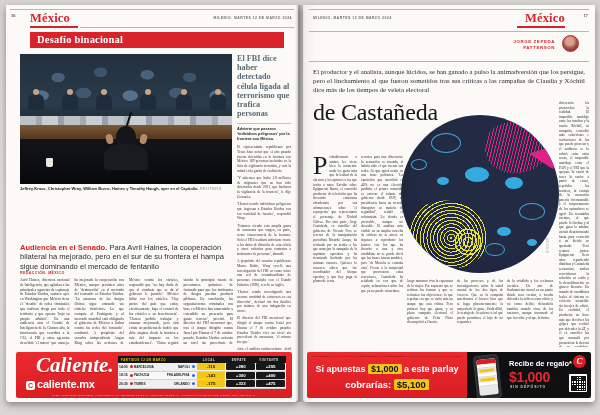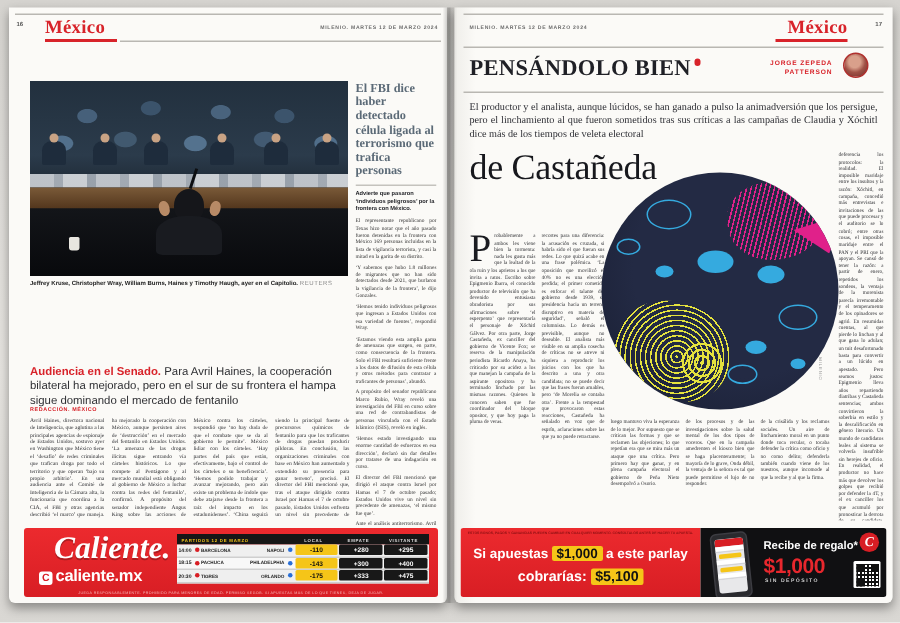--- a/index.html
+++ b/index.html
@@ -122,20 +122,21 @@
 <body>
 
 <div class="page" id="pageL">
   <div class="hair" style="left:4px; top:4px; width:284px;"></div>
   <div class="folio-num" style="left:5px; top:8px;">16</div>
   <div class="section-name" style="left:24px; top:6px;">México</div>
   <div class="section-rule" style="left:24px; top:21px; width:48px;"></div>
   <div class="hair" style="left:74px; top:21.5px; width:214px;"></div>
   <div class="folio-date" style="right:6px; top:11px;">MILENIO. MARTES 12 DE MARZO 2024</div>
 
+  <div class="banner">Desafío binacional</div>
 
   <div class="photo">
     <div class="fig" style="left:8px;"></div>
     <div class="fig" style="left:42px;"></div>
     <div class="fig" style="left:76px;"></div>
     <div class="fig" style="left:120px;"></div>
     <div class="fig" style="left:156px;"></div>
     <div class="fig" style="left:190px;"></div>
     <div class="ph-papers"></div>
     <div class="ph-desk"></div>
@@ -221,21 +222,20 @@
 <div id="gutter"></div>
 
 <div class="page" id="pageR">
   <div class="hair" style="left:6px; top:4px; width:280px;"></div>
   <div class="folio-date" style="left:10px; top:11px;">MILENIO. MARTES 12 DE MARZO 2024</div>
   <div class="section-name" style="right:30px; top:6px;">México</div>
   <div class="section-rule" style="right:30px; top:21px; width:48px;"></div>
   <div class="folio-num" style="right:7px; top:8px;">17</div>
   <div class="hair" style="left:6px; top:26px; width:280px;"></div>
 
-  <div class="colhead"><span>PENSÁNDOLO BIEN</span><span class="dot"></span></div>
   <div class="author">
     <div>JORGE ZEPEDA</div>
     <div>PATTERSON</div>
   </div>
   <div class="avatar"></div>
   <div class="hair" style="left:6px; top:56px; width:280px;"></div>
 
   <div class="deckR">El productor y el analista, aunque lúcidos, se han ganado a pulso la animadversión que los persigue, pero el linchamiento al que fueron sometidos tras sus críticas a las campañas de Claudia y Xóchitl dice más de los tiempos de veleta electoral</div>
 
   <div class="headR">

